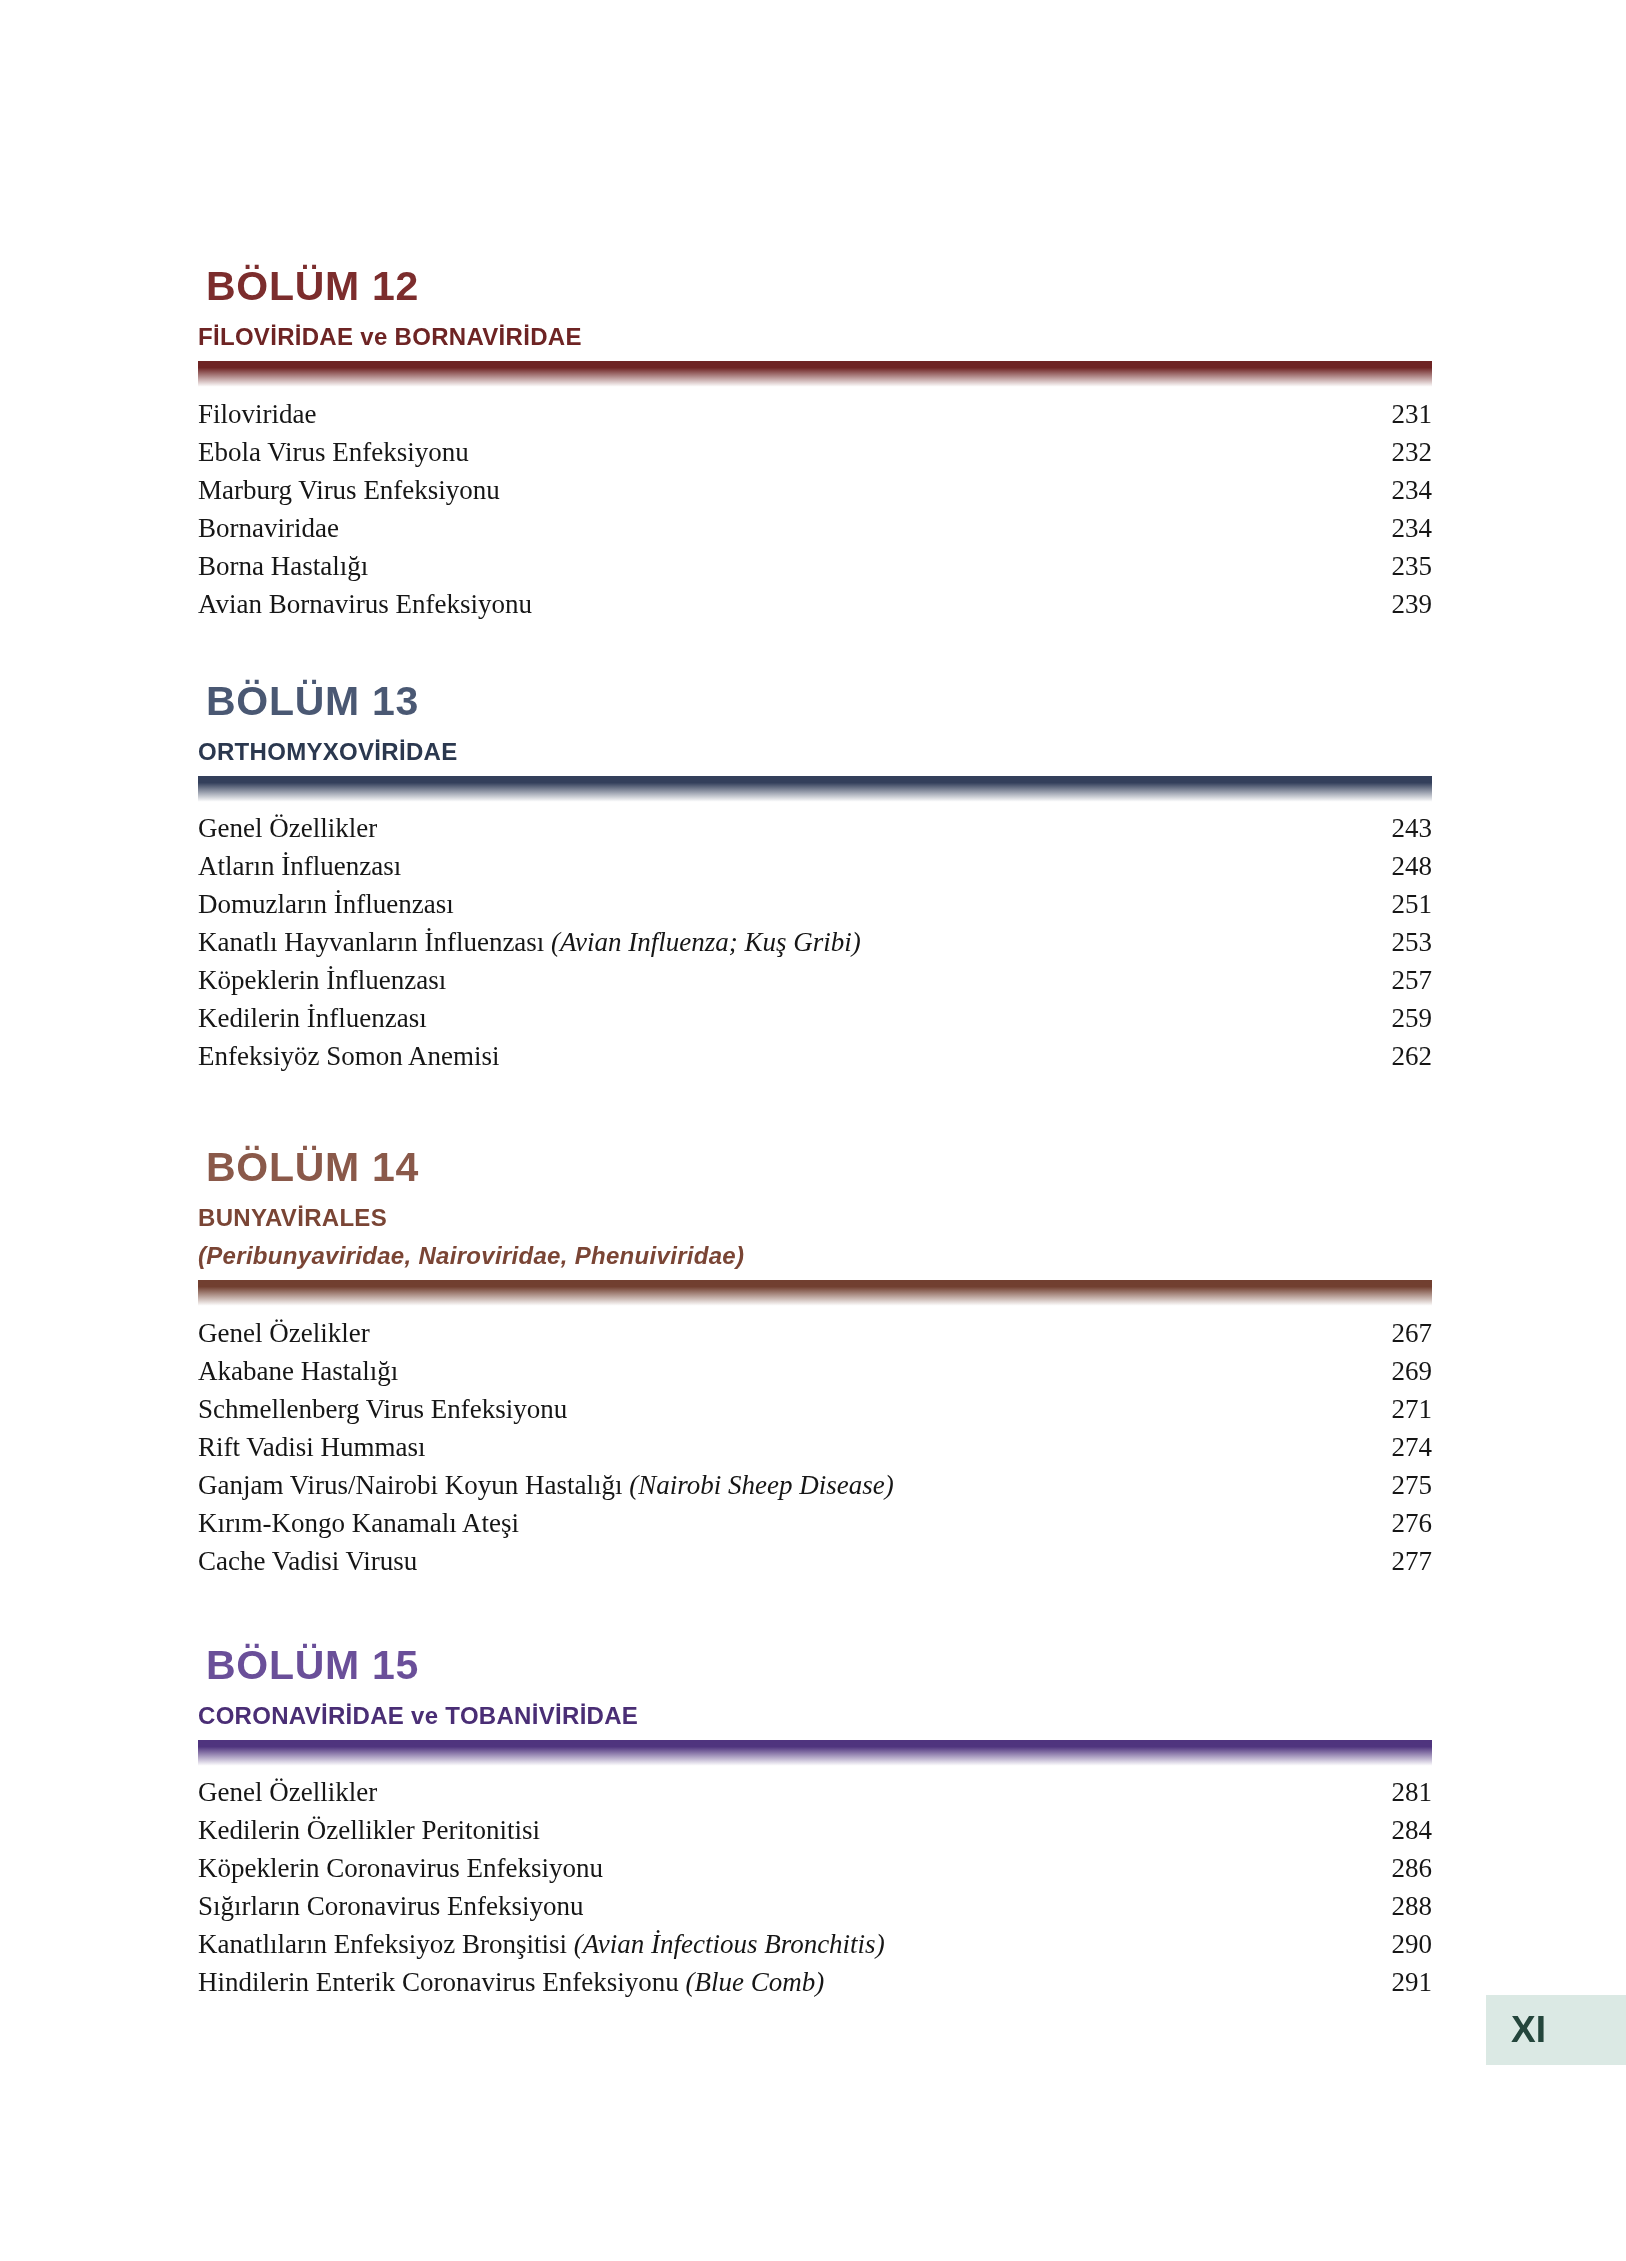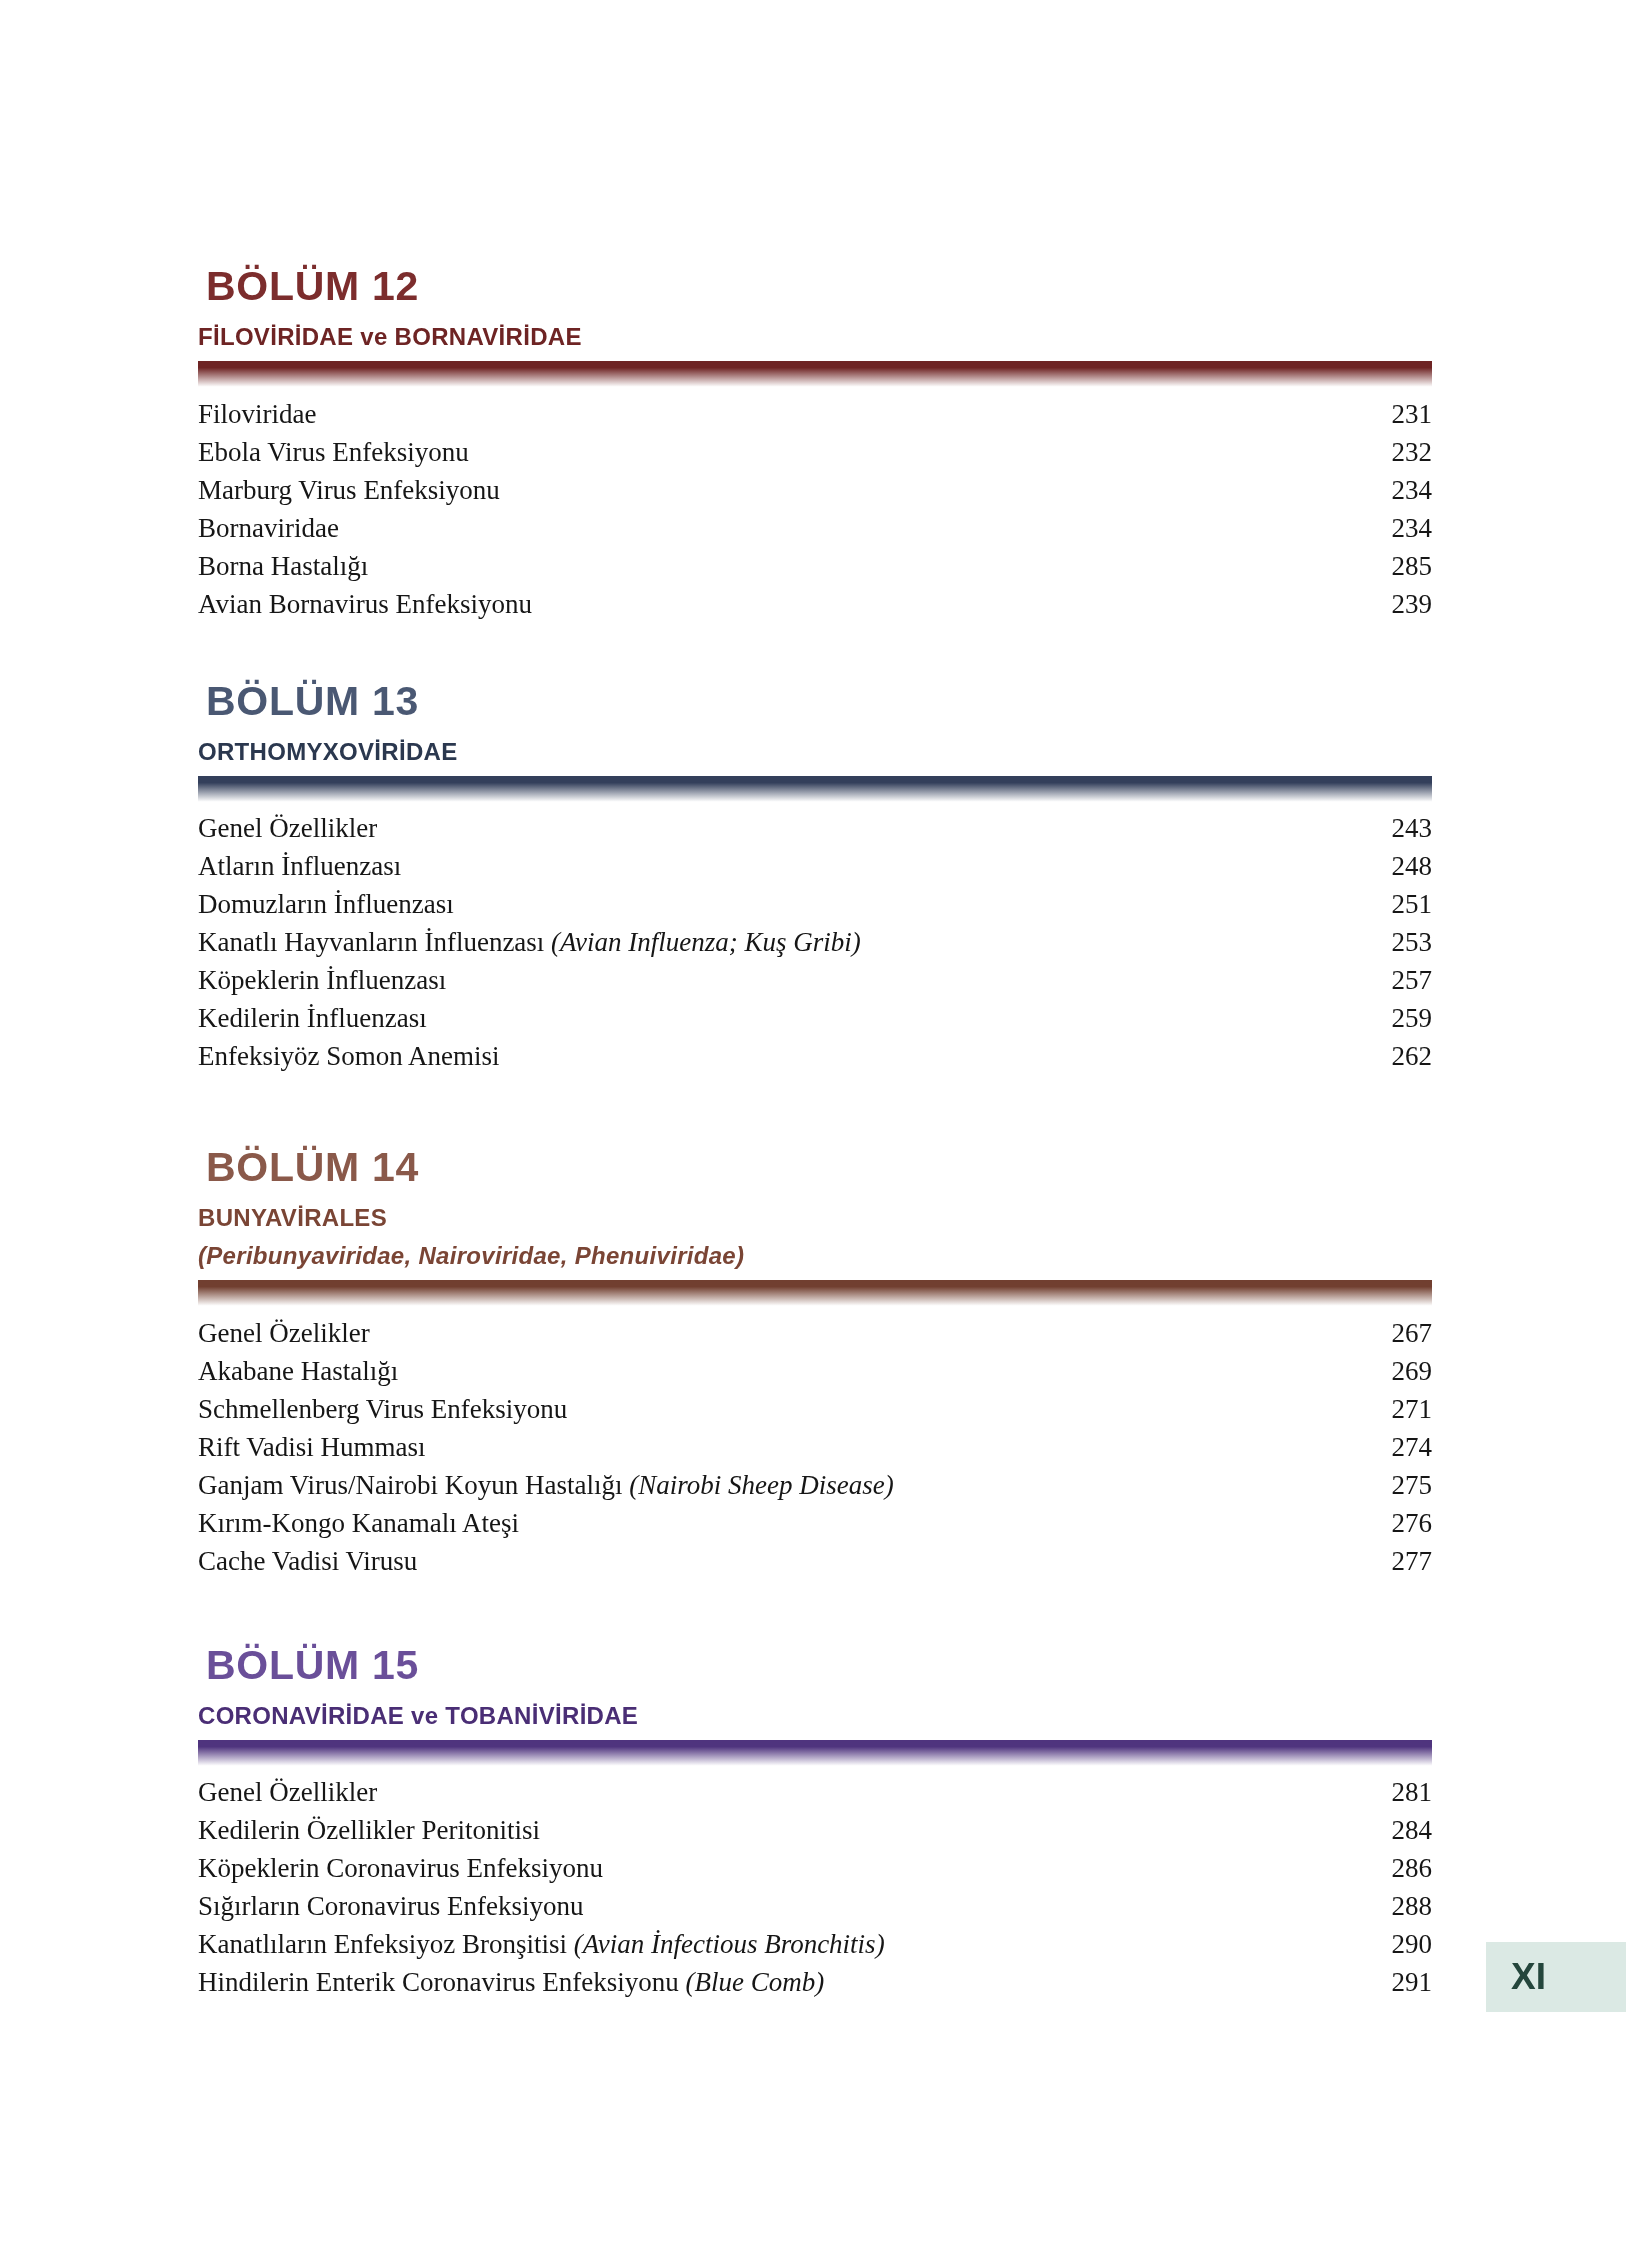--- a/index.html
+++ b/index.html
@@ -28,21 +28,21 @@
     background:linear-gradient(to bottom,var(--c-rule,#444) 0%,var(--c-rule,#444) 24%,transparent 92%);
   }
   ul.entries{
     list-style:none;margin:5.3px 0 0 0;padding:0;
     font-size:27px;line-height:38px;
   }
   li.entry{display:flex;justify-content:space-between;align-items:baseline;gap:24px;}
   li.entry .t em{}
   li.entry .pg{padding-left:26.4px;}
   .page-badge{
-    position:absolute;top:1942px;right:0;width:140px;height:70px;
+    position:absolute;top:1995px;right:0;width:140px;height:70px;
     display:flex;align-items:center;
     font-family:"Liberation Sans",sans-serif;font-weight:700;font-size:37px;
   }
   .page-badge .num{padding-left:25px;}
 </style>
 </head>
 <body>
 
 <main class="content">
 
@@ -63,21 +63,21 @@
         <li class="entry">
           <span class="t">Marburg Virus Enfeksiyonu</span>
           <span class="pg">234</span>
         </li>
         <li class="entry">
           <span class="t">Bornaviridae</span>
           <span class="pg">234</span>
         </li>
         <li class="entry">
           <span class="t">Borna Hastalığı</span>
-          <span class="pg">285</span>
+          <span class="pg">235</span>
         </li>
         <li class="entry">
           <span class="t">Avian Bornavirus Enfeksiyonu</span>
           <span class="pg">239</span>
         </li>
       </ul>
   </section>
 
   <section class="chapter s13" style="--c-bolum: #4a5873; --c-title: #2b384f; --c-rule: #333f5b;">
     <h2 class="bolum">BÖLÜM 13</h2>

